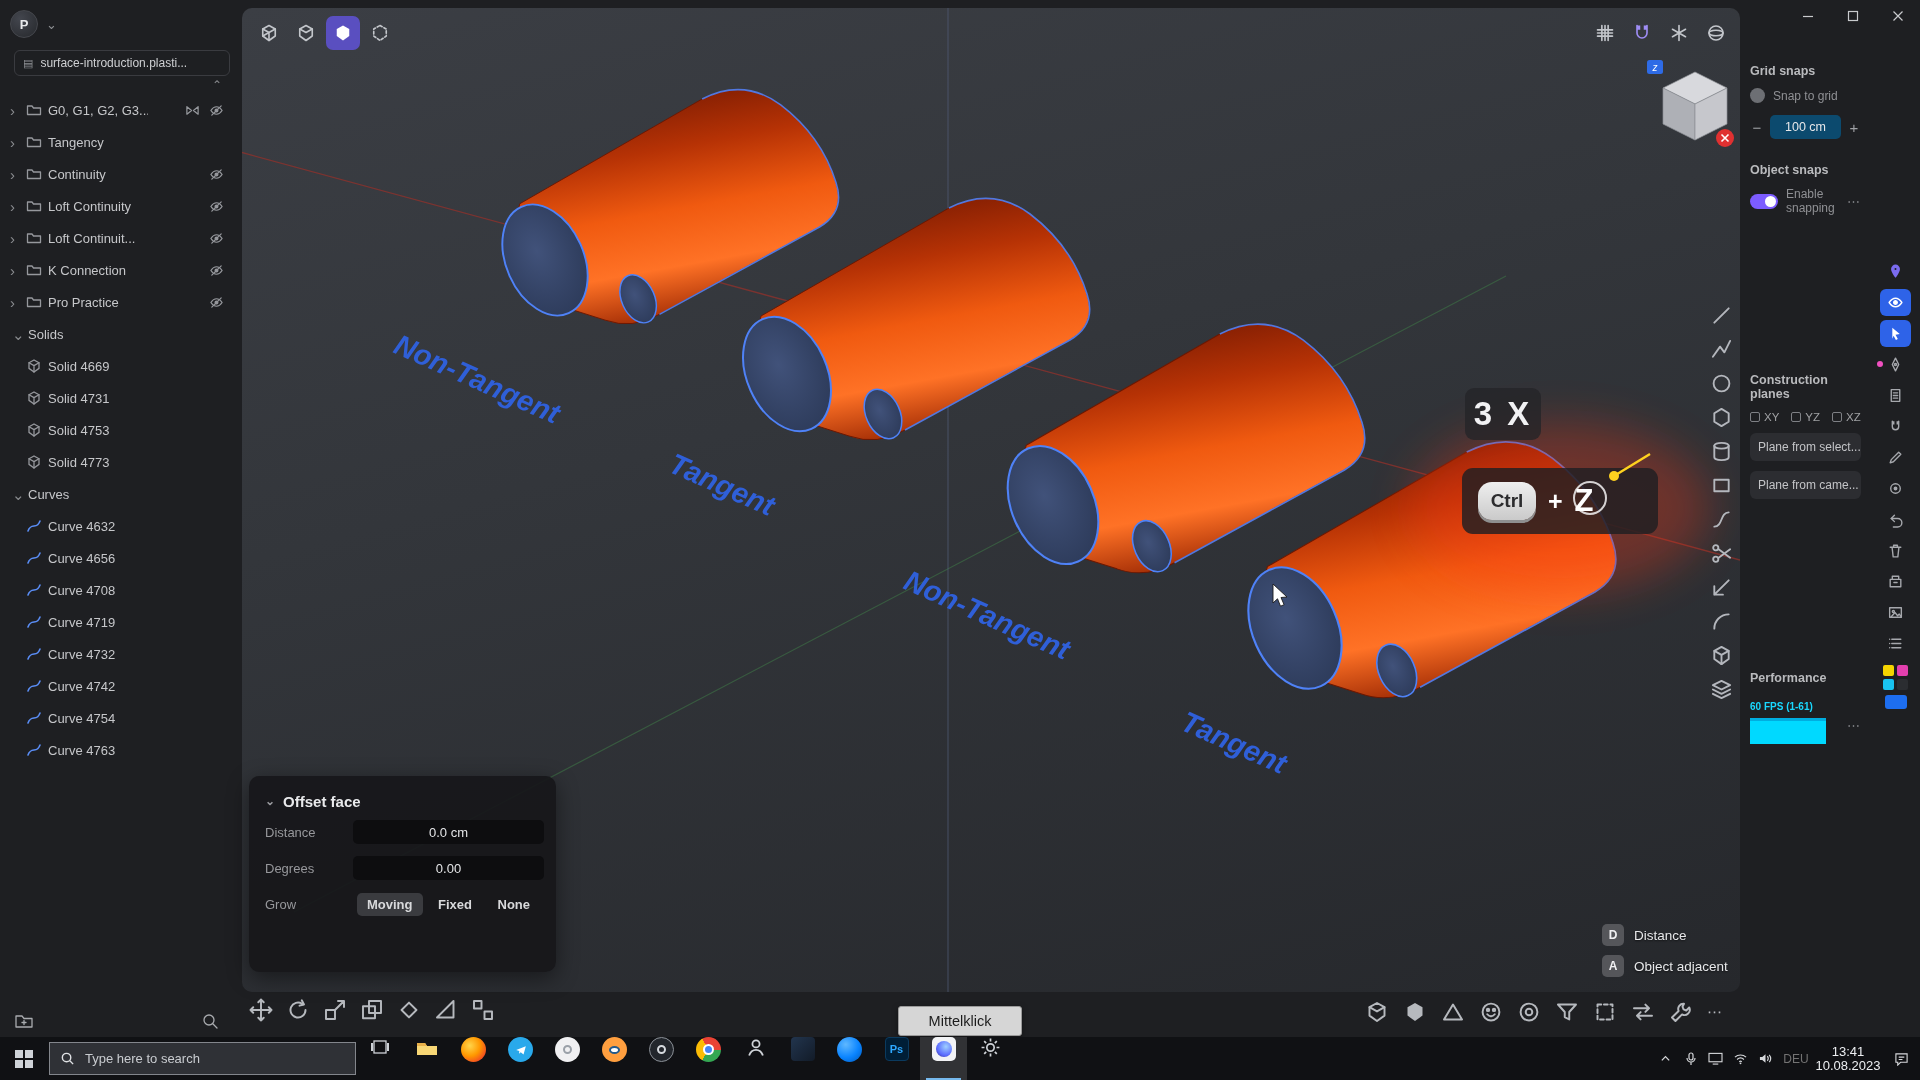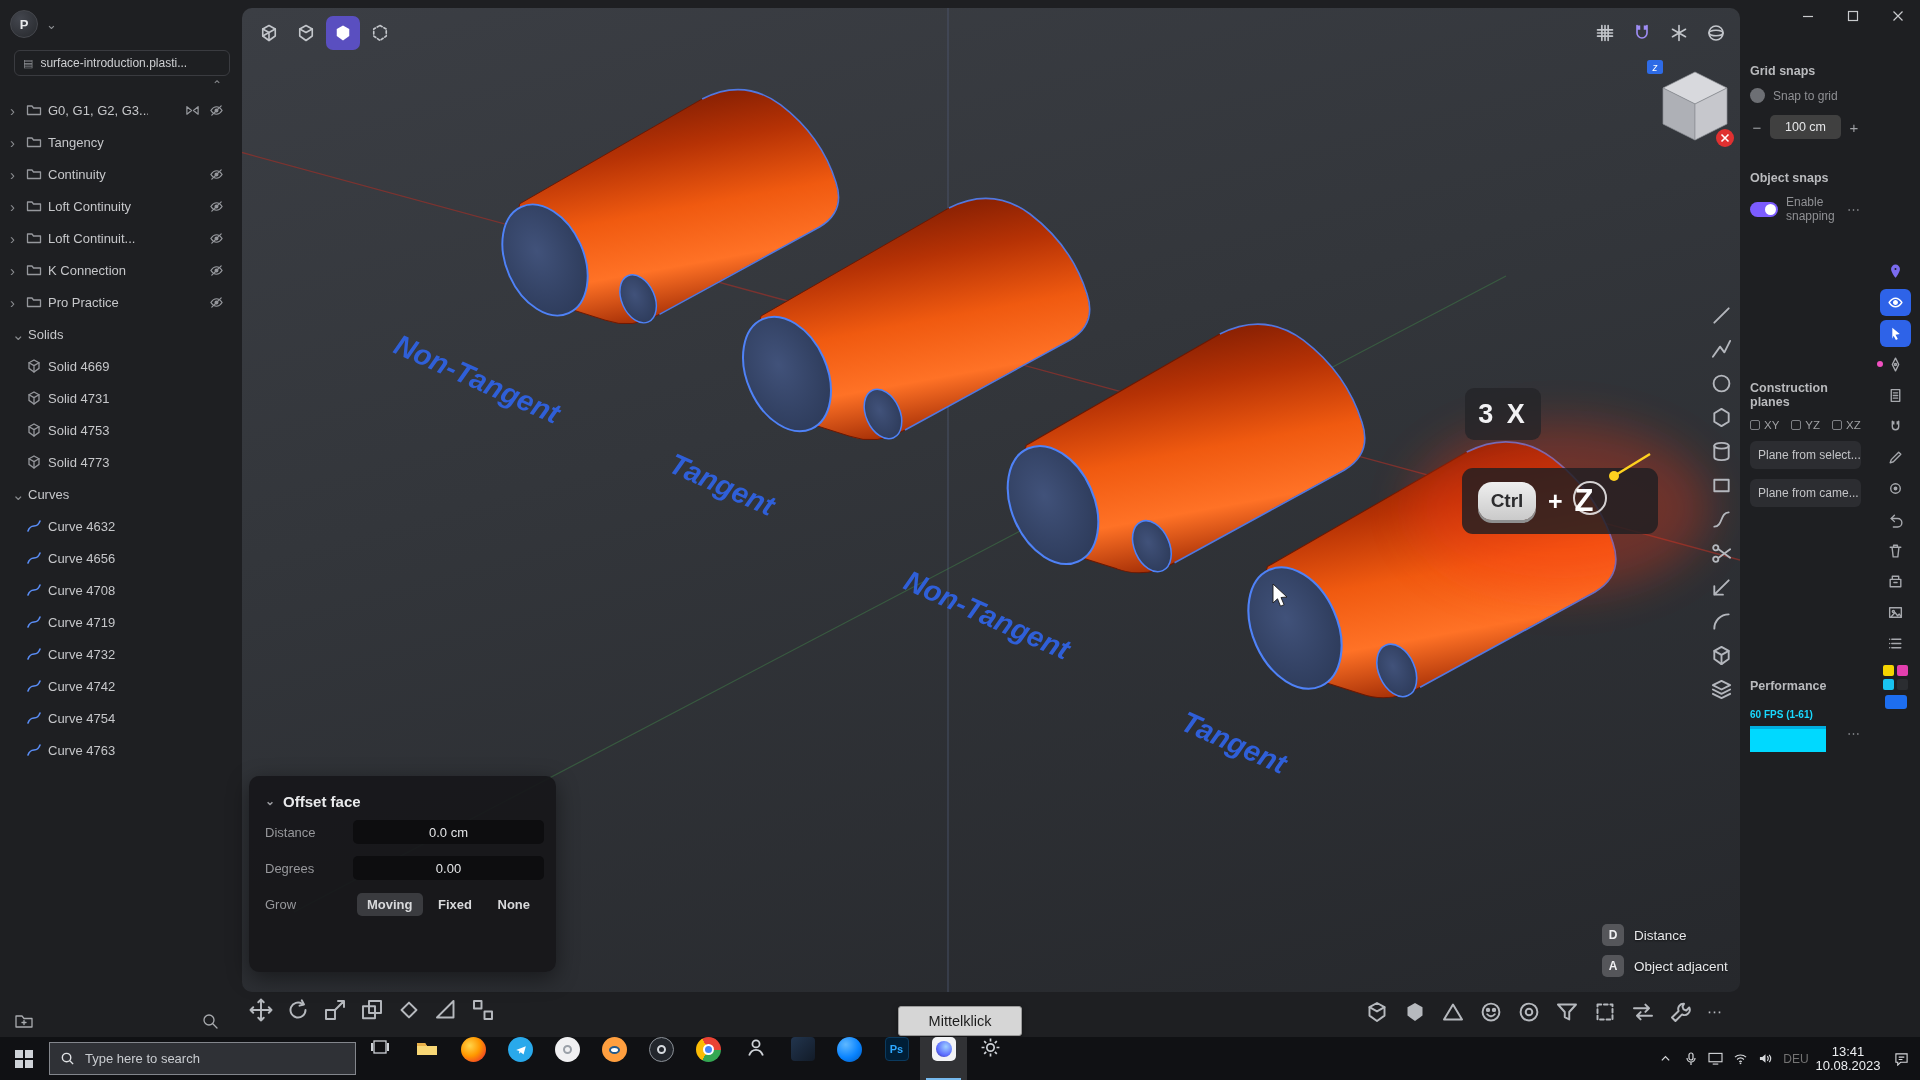--- a/index.html
+++ b/index.html
@@ -37,21 +37,21 @@
 .capsmall{fill:url(#capGrad);stroke:#4f82f7;stroke-width:1.5}
 .glabel{fill:#2f5fd8;font:italic 700 29px "Liberation Sans",sans-serif}
 .vp-toolbar{position:absolute;display:flex;gap:3px;z-index:3}
 .vp-btn{width:34px;height:34px;border-radius:7px;display:flex;align-items:center;justify-content:center;color:#c3c6cb}
 .vp-btn.active{background:#5a4fc0;color:#fff}
 .vp-btn .icn20{color:inherit}
 .tl{left:252px;top:16px}.tr{left:1588px;top:16px}
 .view-cube{position:absolute;left:1645px;top:58px;width:100px;height:100px;z-index:3}
 .tool-strip{position:absolute;left:1703px;top:304px;width:36px;display:flex;flex-direction:column;gap:11px;align-items:center;z-index:3;color:#b4b7bd}
 .tool-strip .icn24{width:23px;height:23px;display:inline-flex}
-.badge-3x{position:absolute;left:1465px;top:388px;width:76px;height:52px;background:rgba(36,36,40,.8);border-radius:9px;display:flex;align-items:center;justify-content:center;font-size:27px;font-weight:bold;color:#f2f2f4;letter-spacing:3px;z-index:5}
+.badge-3x{position:absolute;left:1465px;top:388px;width:76px;height:52px;background:rgba(36,36,40,.8);border-radius:9px;display:flex;align-items:center;justify-content:center;font-size:33px;font-weight:bold;color:#f2f2f4;letter-spacing:3px;z-index:5}
 .hotkey{position:absolute;left:1462px;top:468px;width:196px;height:66px;background:rgba(30,30,34,.82);border-radius:11px;display:flex;align-items:center;gap:12px;padding:0 16px;z-index:5}
 .keycap-big{width:58px;height:38px;border-radius:14px;background:linear-gradient(#efefef,#cacaca);box-shadow:0 3px 0 #8f8f8f;color:#2c2c2e;font-weight:bold;font-size:19px;display:flex;align-items:center;justify-content:center}
 .hk-plus{color:#fff;font-size:25px;font-weight:bold}
 .hk-z{color:#fff;font-size:31px;font-weight:bold}
 .gesture{position:absolute;left:90px;top:-26px;width:130px;height:70px;overflow:visible;pointer-events:none}
 .dialog{position:absolute;left:249px;top:776px;width:307px;height:196px;background:rgba(23,23,26,.93);border-radius:10px;box-shadow:0 6px 22px rgba(0,0,0,.45);z-index:6;padding:12px 0 0 0}
 .dlg-head{display:flex;align-items:center;gap:8px;padding:2px 16px;height:26px;font-size:15px;font-weight:600;color:#e9eaec}
 .dlg-head .chev{color:#9b9ca0;font-size:12px}
 .dlg-row{display:flex;align-items:center;height:36px;padding:0 12px 0 16px;font-size:13px;color:#97989c}
 .dlg-label{width:88px}
@@ -76,21 +76,21 @@
 .coords{position:absolute;left:1750px;top:1001px;width:170px;overflow:hidden;display:flex;gap:7px;white-space:nowrap;font-family:"DejaVu Sans Mono",monospace;font-size:9.5px;color:#d0d1d4;z-index:4}
 
 
 .rpanel{position:absolute;left:1740px;top:0;width:131px;height:1037px;background:#1e1f22;z-index:4;padding:0 10px;overflow:hidden}
 .ptitle{font-size:12.5px;color:#b9babd;font-weight:600}
 .prow{display:flex;align-items:center;gap:8px;margin-top:10px}
 .knob{width:15px;height:15px;border-radius:50%;background:#6d6f74;flex:0 0 auto}
 .plabel{font-size:12px;color:#8f9094;line-height:14px}
 .stepper{display:flex;align-items:center;justify-content:space-between;margin-top:12px}
 .step-btn{color:#9fa1a5;font-size:15px;width:14px;text-align:center}
-.step-val{flex:1;margin:0 6px;height:24px;background:#404040;border-radius:5px;color:#e6e7e9;font-size:12.5px;display:flex;align-items:center;justify-content:center}
+.step-val{flex:1;margin:0 6px;height:24px;background:#0c4a6e;border-radius:5px;color:#e6e7e9;font-size:12.5px;display:flex;align-items:center;justify-content:center}
 .toggle-on{width:28px;height:15px;border-radius:8px;background:#7c5cff;position:relative;flex:0 0 auto}
 .toggle-on::after{content:"";position:absolute;right:2px;top:2px;width:11px;height:11px;border-radius:50%;background:#fff}
 .dots{margin-left:auto;color:#909296;font-size:13px;letter-spacing:1px}
 .plane-opts{display:flex;gap:12px;margin-top:10px;white-space:nowrap}
 .plane-opt{display:flex;align-items:center;gap:4px;font-size:11.5px;color:#a0a1a4}
 .plane-box{width:10px;height:10px;border:1px solid #7e8085;border-radius:2px;display:inline-block}
 .plane-btn{margin-top:10px;height:28px;background:#2c2d31;border-radius:6px;display:flex;align-items:center;padding:0 8px;font-size:12px;color:#c3c4c7;white-space:nowrap;overflow:hidden}
 .fps-lbl{margin-top:16px;font-size:10px;font-weight:bold;color:#19d9ff}
 .fps-row{display:flex;align-items:flex-start;margin-top:6px}
 .fps-bar{width:76px;height:26px;background:#00d9ff;border-top:3px solid #00aee0}
@@ -770,21 +770,21 @@
     <div class="prow">
       <span class="knob"></span>
       <span class="plabel">Snap to grid</span>
     </div>
     <div class="stepper">
       <span class="step-btn">−</span>
       <span class="step-val">100 cm</span>
       <span class="step-btn">+</span>
     </div>
 
-    <div class="ptitle" style="margin-top:32px">Object snaps</div>
+    <div class="ptitle" style="margin-top:24px">Object snaps</div>
     <div class="prow">
       <span class="toggle-on"></span>
       <span class="plabel" style="width:62px">Enable snapping</span>
       <span class="dots">⋯</span>
     </div>
 
     <div class="ptitle" style="margin-top:158px">Construction planes</div>
     <div class="plane-opts">
       <span class="plane-opt">
           <span class="plane-box"></span>

